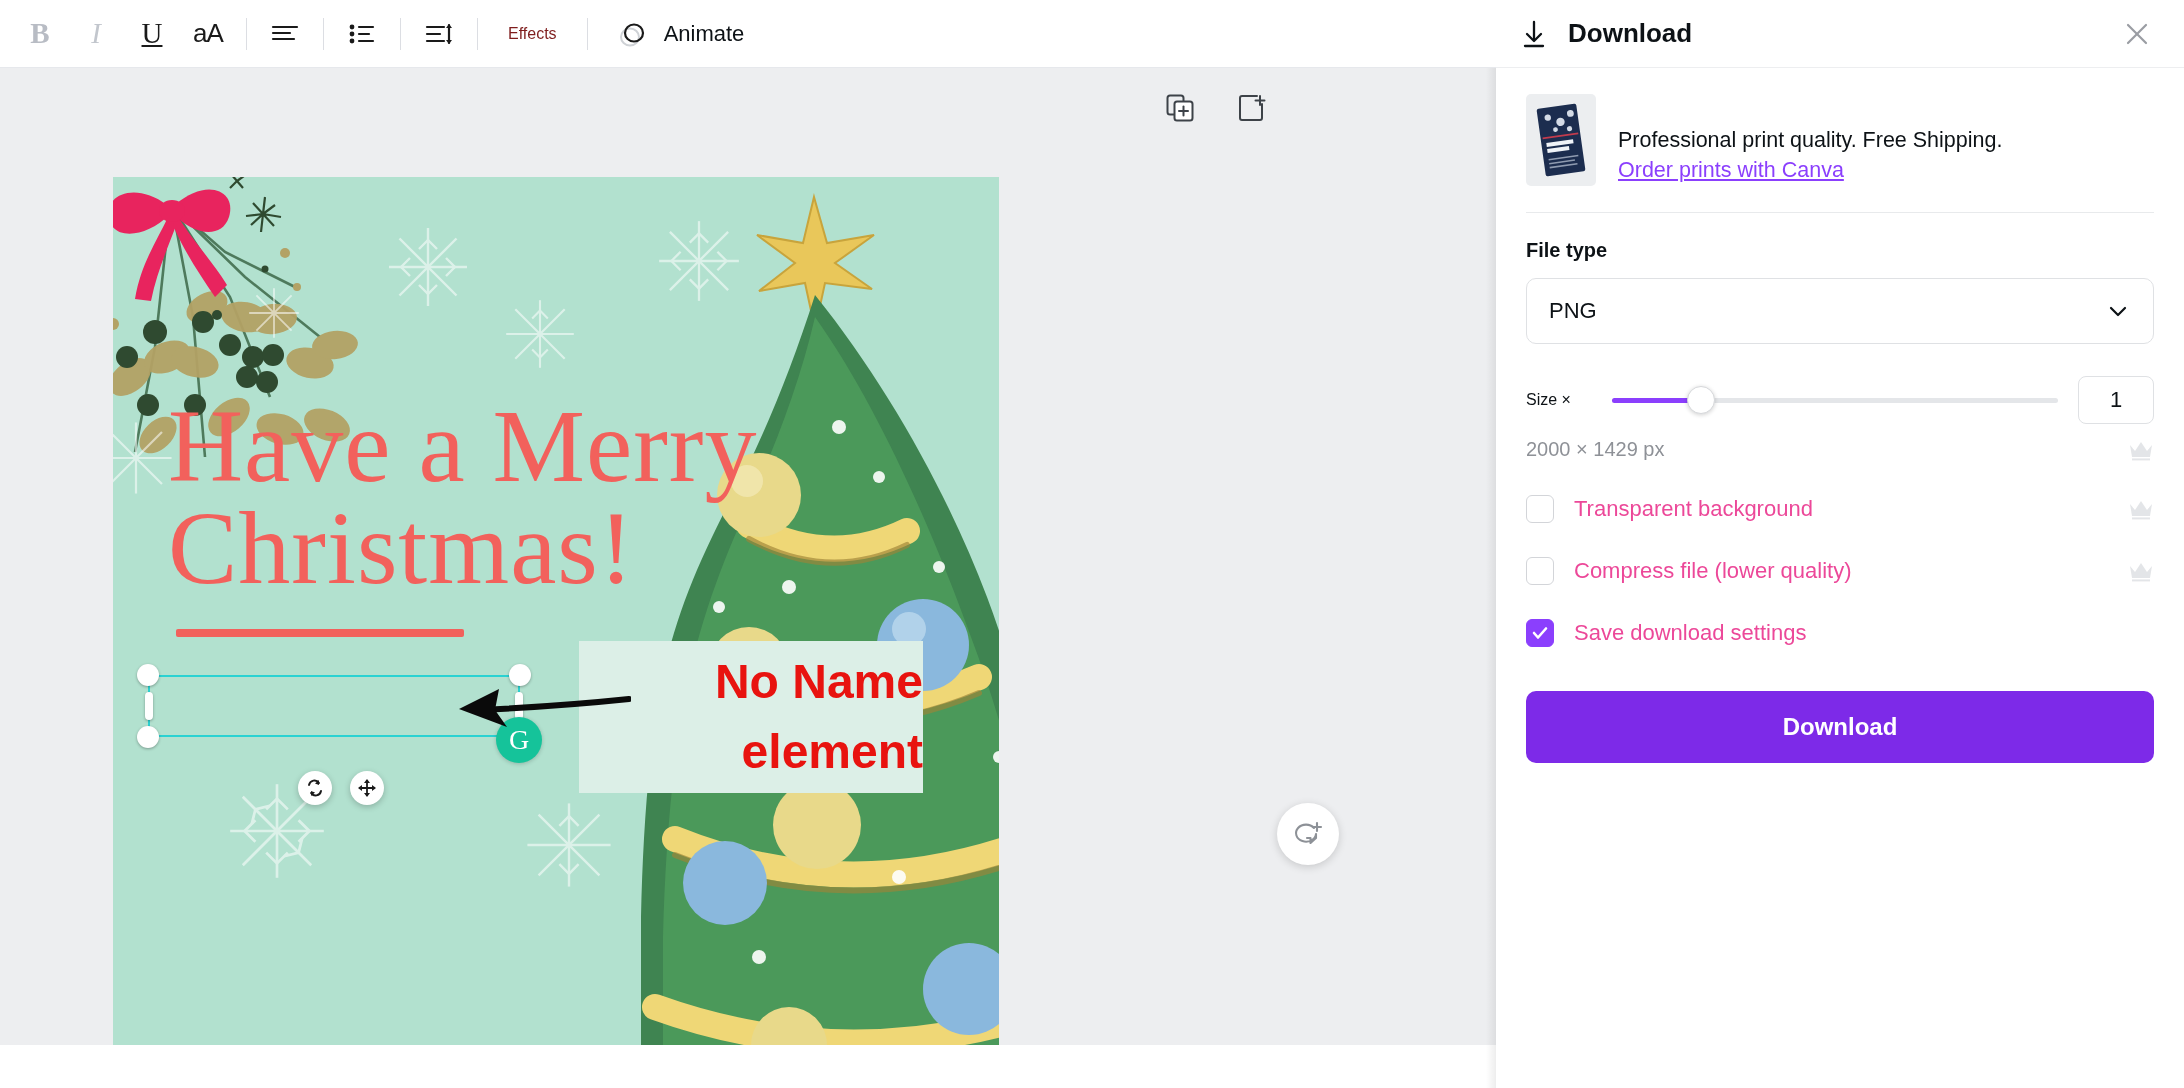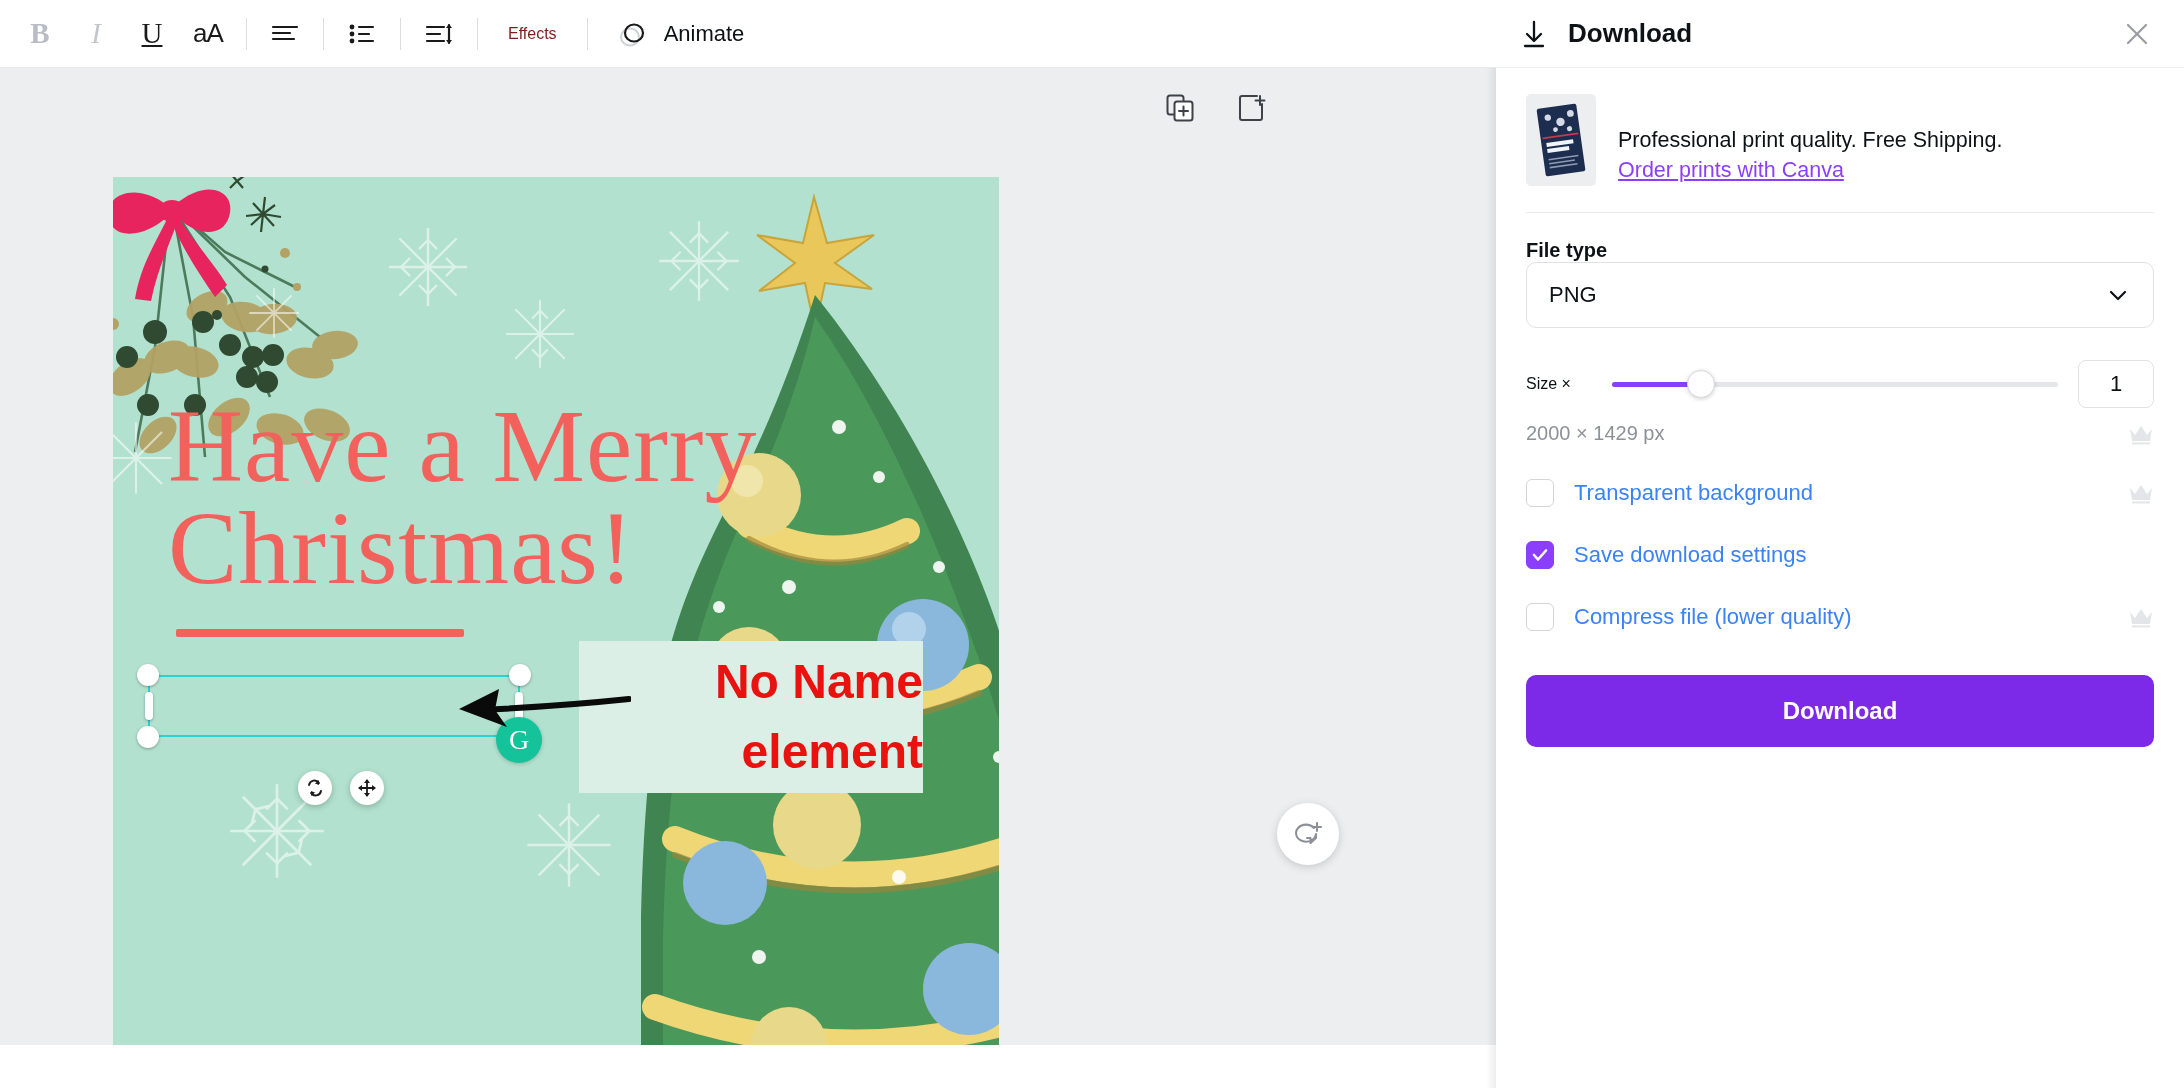--- a/index.html
+++ b/index.html
@@ -183,21 +183,21 @@
     width: 70px; height: 92px; background: #eceef0; border-radius: 5px;
     flex: 0 0 auto; display:flex; align-items:center; justify-content:center;
     overflow:hidden;
   }
   .promo-text { font-size: 21.5px; color: #0d1216; line-height: 1.42; }
   .promo-link {
     color: #8b3ffd; text-decoration: underline; cursor: pointer; display: inline-block;
   }
   .divider { height: 1px; background: #e8eaec; margin: 0 0 26px 0; }
 
-  .field-label { font-size: 20px; font-weight: bold; color: #0d1216; }
+  .field-label { font-size: 20px; font-weight: bold; color: #0d1216; margin-bottom: 16px; }
   .select {
     width: 100%; height: 66px; border: 1.5px solid #dfe1e4; border-radius: 10px;
     display: flex; align-items: center; padding: 16px 22px;
     font-size: 22px; color: #0d1216; cursor: pointer; justify-content: space-between;
   }
 
   .size-row { display: flex; align-items: center; margin-top: 32px; gap: 20px; }
   .size-label { font-size: 16px; color: #0d1216; width: 66px; flex: 0 0 auto;}
   .slider-wrap { flex: 1; position: relative; height: 30px; display:flex; align-items:center; cursor:pointer;}
   .slider-track { position:absolute; left:0; right:0; height: 5px; background: #e4e6e9; border-radius: 3px; }
@@ -218,21 +218,21 @@
 
   .check-row {
     display: flex; align-items: center; margin-top: 34px; cursor: pointer;
   }
   .cbox {
     width: 28px; height: 28px; border-radius: 6px;
     border: 1.6px solid #d3d5d9; background: #fff;
     flex: 0 0 auto; display:flex; align-items:center; justify-content:center;
   }
   .cbox.on { background: #8b3ffd; border-color: #8b3ffd; }
-  .check-label { font-size: 22px; color: #3b82f6; margin-left: 20px; flex: 1; }
+  .check-label { font-size: 22px; color: #ec4899; margin-left: 20px; flex: 1; }
 
   .dl-btn {
     margin-top: 44px;
     width: 100%; height: 72px; border-radius: 10px;
     background: #7d2ae8; color: #ffffff;
     font-size: 24px; font-weight: bold;
     display: flex; align-items: center; justify-content: center;
     cursor: pointer; border: none;
     font-family: "Liberation Sans", sans-serif;
   }
@@ -650,32 +650,32 @@
     <div class="check-row">
       <div class="cbox"></div>
       <div class="check-label">Transparent background</div>
       <svg class="crown" width="26" height="22" viewBox="0 0 26 22">
         <path d="M2 6 L7 12 L13 3 L19 12 L24 6 L22 18 L4 18 Z" fill="#dfe1e4"></path>
         <rect x="4" y="19.4" width="18" height="2" fill="#dfe1e4"></rect>
       </svg>
     </div>
 
     <div class="check-row">
+      <div class="cbox"></div>
+      <div class="check-label">Compress file (lower quality)</div>
+      <svg class="crown" width="26" height="22" viewBox="0 0 26 22">
+        <path d="M2 6 L7 12 L13 3 L19 12 L24 6 L22 18 L4 18 Z" fill="#dfe1e4"></path>
+        <rect x="4" y="19.4" width="18" height="2" fill="#dfe1e4"></rect>
+      </svg>
+    </div>
+
+    <div class="check-row">
       <div class="cbox on">
         <svg width="20" height="20" viewBox="0 0 20 20">
           <polyline points="4,10 8,14.5 16,5.5" fill="none" stroke="#ffffff" stroke-width="2.6" stroke-linecap="round" stroke-linejoin="round"></polyline>
         </svg>
       </div>
       <div class="check-label">Save download settings</div>
     </div>
 
-    <div class="check-row">
-      <div class="cbox"></div>
-      <div class="check-label">Compress file (lower quality)</div>
-      <svg class="crown" width="26" height="22" viewBox="0 0 26 22">
-        <path d="M2 6 L7 12 L13 3 L19 12 L24 6 L22 18 L4 18 Z" fill="#dfe1e4"></path>
-        <rect x="4" y="19.4" width="18" height="2" fill="#dfe1e4"></rect>
-      </svg>
-    </div>
-
     <button class="dl-btn">Download</button>
   </div>
 </div>
 
 </body></html>

